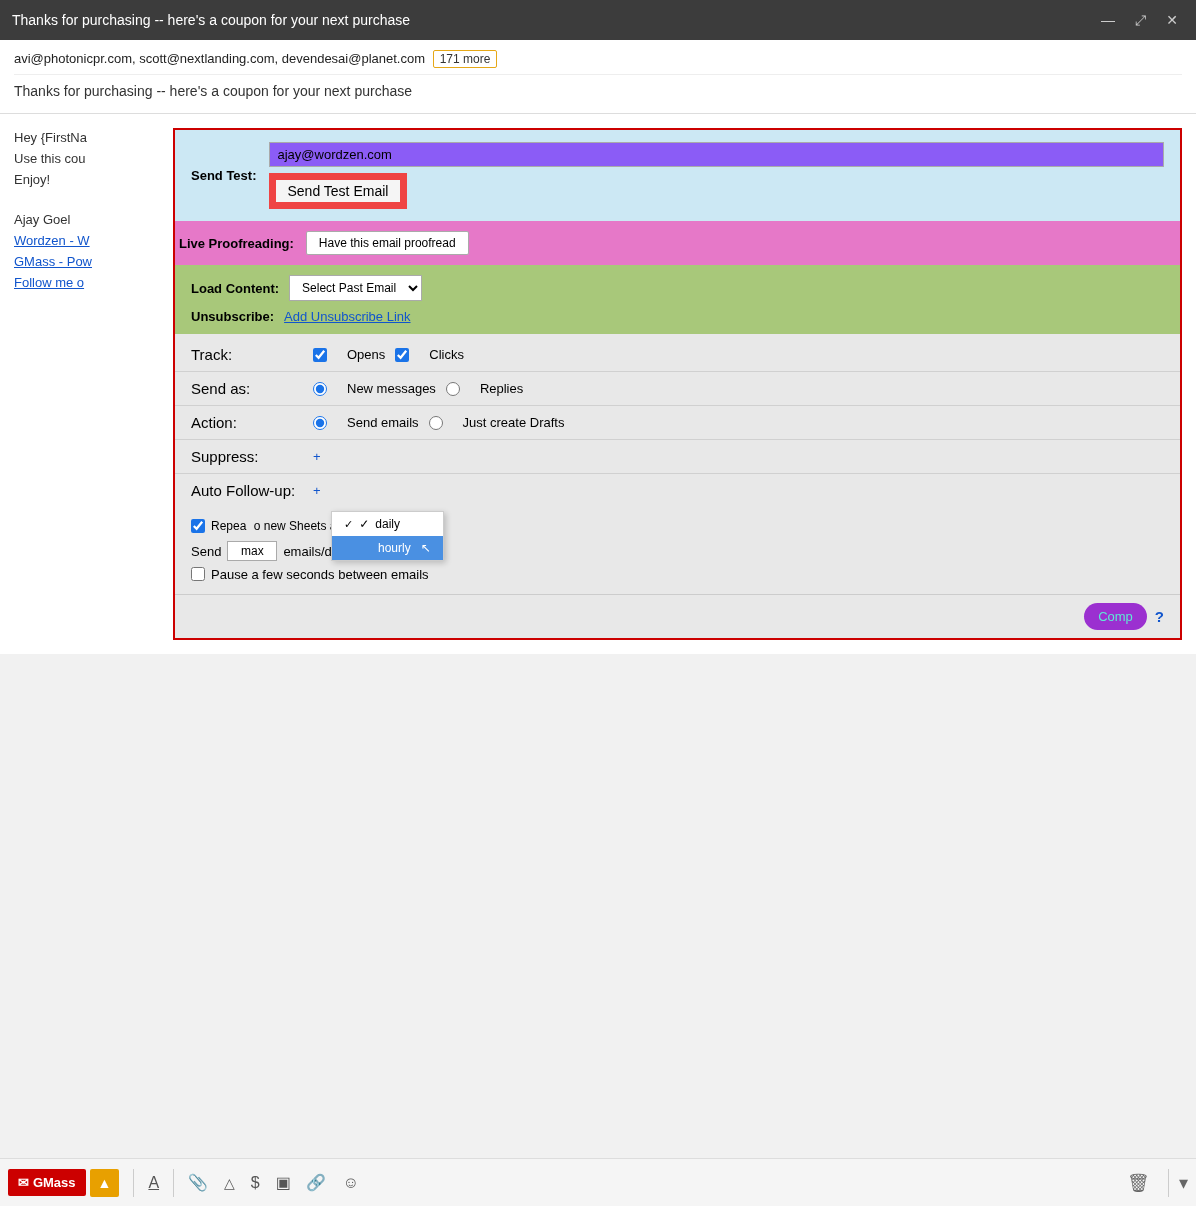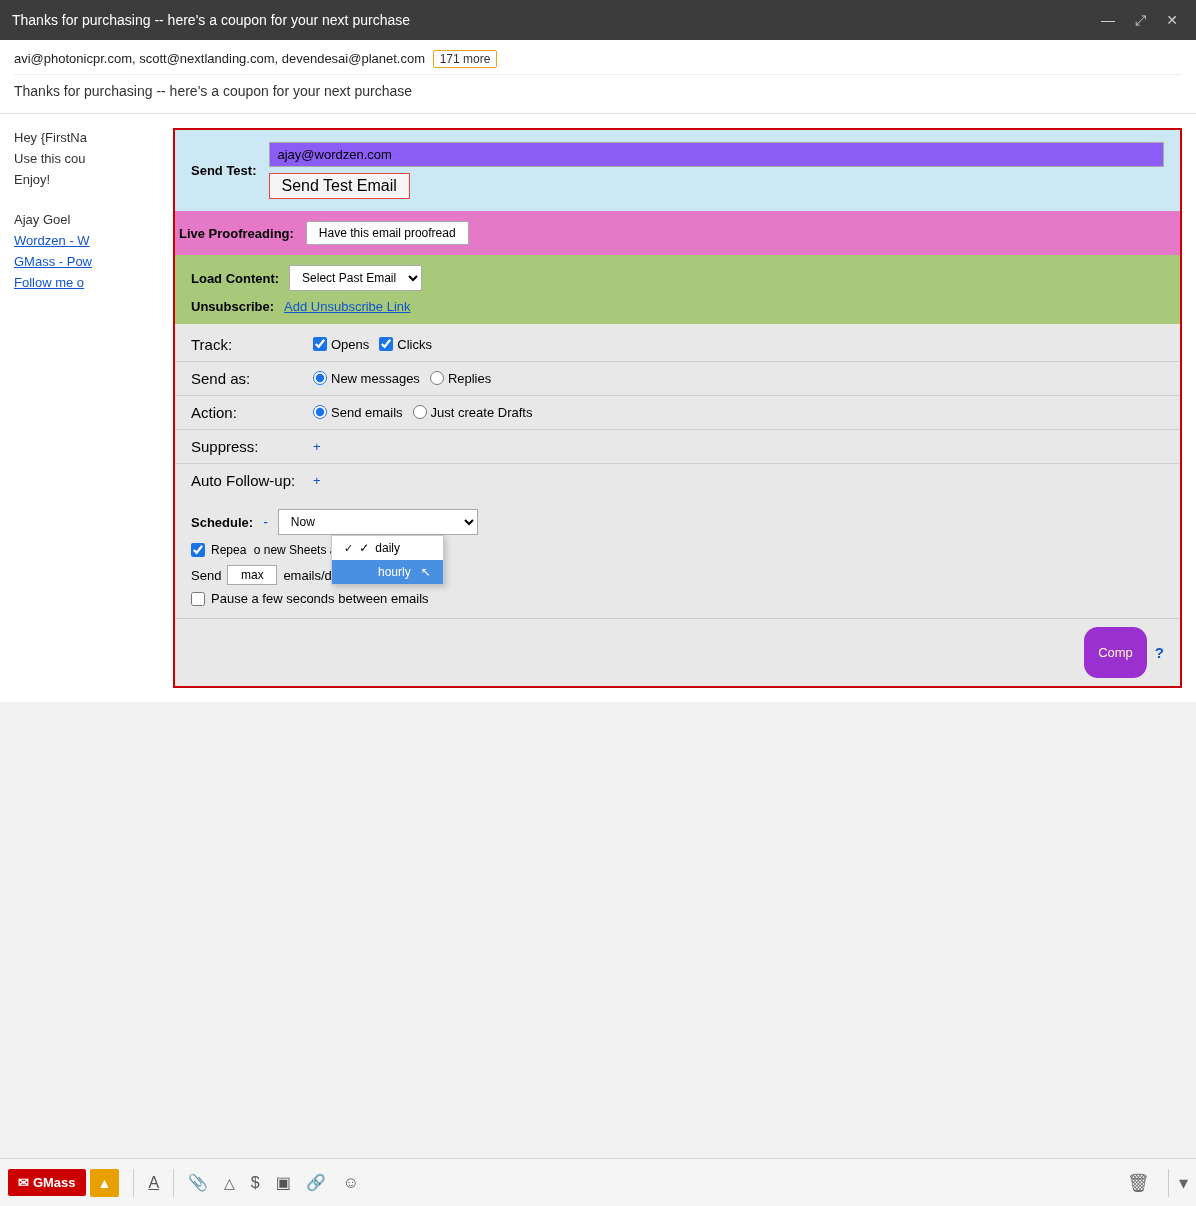--- a/index.html
+++ b/index.html
@@ -102,23 +102,23 @@
     .send-test-input {
       border: 1px solid #aaa;
       padding: 4px 8px;
       font-size: 13px;
       width: 100%;
       background: #8b5cf6;
     }
     .send-test-btn {
       display: inline-block;
       background: #f5f5f5;
-      border: 1px solid #ef4444;
+      border: 7px solid #ef4444;
       padding: 3px 12px;
-      font-size: 16px;
+      font-size: 14px;
       cursor: pointer;
       align-self: flex-start;
     }
 
     
     .section-proofreading {
       background: #e678c8;
       padding: 10px 4px;
       display: flex;
       align-items: center;
@@ -167,22 +167,22 @@
       background: #e8e8e8;
       border-bottom: 1px solid #d0d0d0;
     }
     .settings-row:last-child { border-bottom: none; }
     .settings-row-label { font-weight: normal; font-size: 15px; min-width: 110px; }
     .settings-row-content { display: flex; align-items: center; gap: 10px; flex-wrap: wrap; }
 
     
     .checkbox-label, .radio-label {
       display: flex;
-      align-items: flex-start;
-      gap: 4px;
+      align-items: flex-end;
+      gap: 20px;
       font-size: 13px;
       cursor: pointer;
     }
     input[type="checkbox"] { width: 14px; height: 14px; accent-color: #1a73e8; cursor: pointer; }
     input[type="radio"] { width: 14px; height: 14px; accent-color: #1a73e8; cursor: pointer; }
 
     
     .schedule-section {
       background: #e8e8e8;
       padding: 8px 16px 12px 16px;
@@ -252,39 +252,38 @@
     }
     .show-usage-btn {
       background: #f5f5f5;
       border: 1px solid #aaa;
       padding: 2px 10px;
       font-size: 12px;
       cursor: pointer;
     }
     .pause-row {
       display: flex;
-      align-items: center;
       gap: 6px;
     }
 
     
     .panel-footer {
       background: #e8e8e8;
       padding: 8px 16px;
       display: flex;
       justify-content: flex-end;
       align-items: center;
       gap: 8px;
       border-top: 1px solid #ccc;
     }
     .comp-btn {
       background: #9b30d0;
-      color: #fef9c3;
+      color: #5eead4;
       border: none;
-      padding: 18px 14px;
+      padding: 6px 14px;
       font-size: 13px;
       border-radius: 14px;
       cursor: pointer;
     }
     .help-btn {
       background: none;
       border: none;
       color: #1155cc;
       font-size: 15px;
       cursor: pointer;
@@ -467,27 +466,20 @@
         <span class="suppress-plus">+</span>
       </div>
 
       <div class="settings-row">
         <span class="settings-row-label">Auto Follow-up:</span>
         <span class="autofollowup-plus">+</span>
       </div>
     </div>
 
     <div class="schedule-section">
-      <div class="schedule-top">
-        <span class="schedule-label">Schedule:</span>
-        <span class="schedule-minus">-</span>
-        <select class="schedule-select">
-          <option>Now</option>
-        </select>
-      </div>
 
       <div class="repeat-row">
         <input type="checkbox" checked="" style="accent-color: rgb(26, 115, 232);">
         <span class="repeat-text">
           <span>Repea</span>
           <span style="margin-left:4px;">o new Sheets addresses</span>
         </span>
 
         <div class="dropdown-menu">
           <div class="dropdown-item checked">

